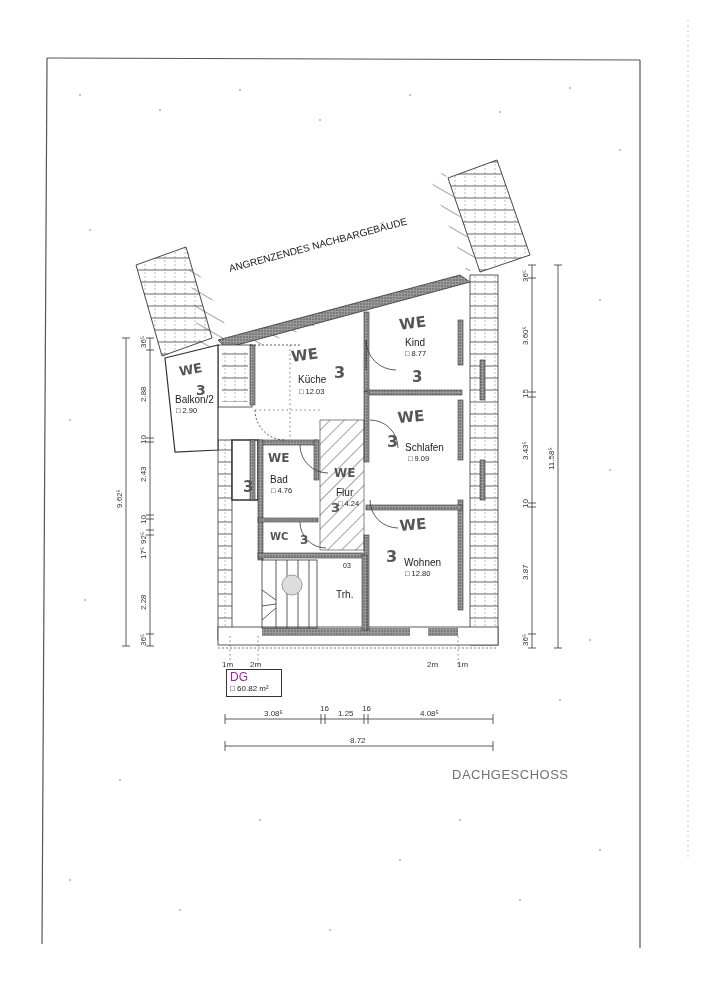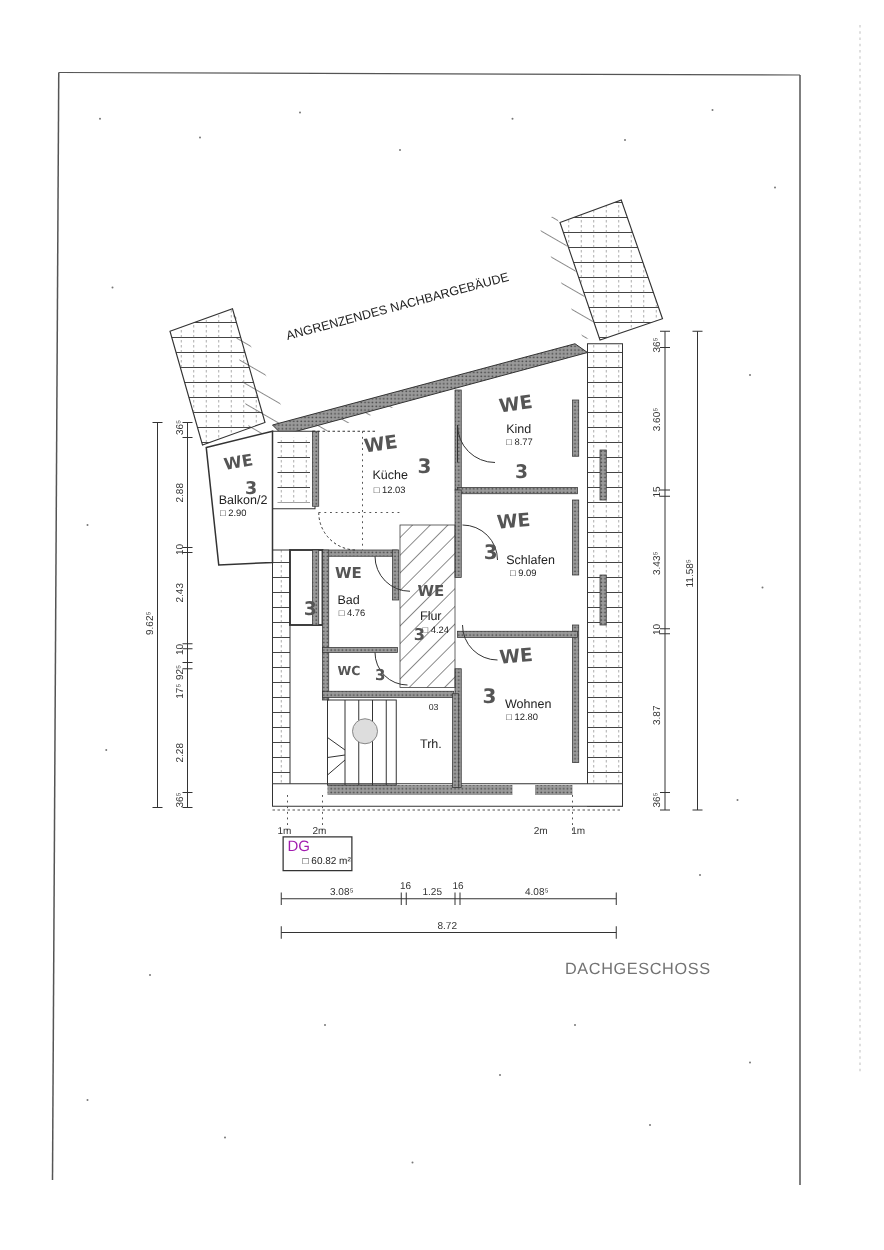--- a/index.html
+++ b/index.html
@@ -7,21 +7,21 @@
          font-family:"Liberation Sans", sans-serif; color:#222; }
   svg { position:absolute; left:0; top:0; }
   .lbl { font-family:"Liberation Sans", sans-serif; fill:#222; }
   .hand { font-family:"DejaVu Sans", sans-serif; fill:#555; font-weight:bold; }
   .dim { font-family:"Liberation Sans", sans-serif; fill:#333; font-size:8px; }
   .sheet-title { position:absolute; left:452px; top:767px; font-size:13px;
                  letter-spacing:0.5px; color:#737373; }
   .dg-box { position:absolute; left:226px; top:669px; width:54px; height:26px;
             border:1px solid #333; background:#fff; }
   .dg-box .dg-name { position:absolute; left:3px; top:0px; font-size:12px; color:#a21caf; }
-  .dg-box .dg-area { position:absolute; left:3px; top:14px; font-size:8px; color:#222;margin-left:12px; }
+  .dg-box .dg-area { position:absolute; left:3px; top:14px; font-size:8px; color:#222; }
 </style>
 </head>
 <body>
 
 <svg width="707" height="1000" viewBox="0 0 707 1000">
   <defs>
     <pattern id="hatch" width="14" height="14" patternUnits="userSpaceOnUse" patternTransform="rotate(-60)">
       <line x1="0" y1="0" x2="0" y2="14" stroke="#333" stroke-width="1"></line>
     </pattern>
     <pattern id="flurhatch" width="10" height="10" patternUnits="userSpaceOnUse" patternTransform="rotate(45)">

